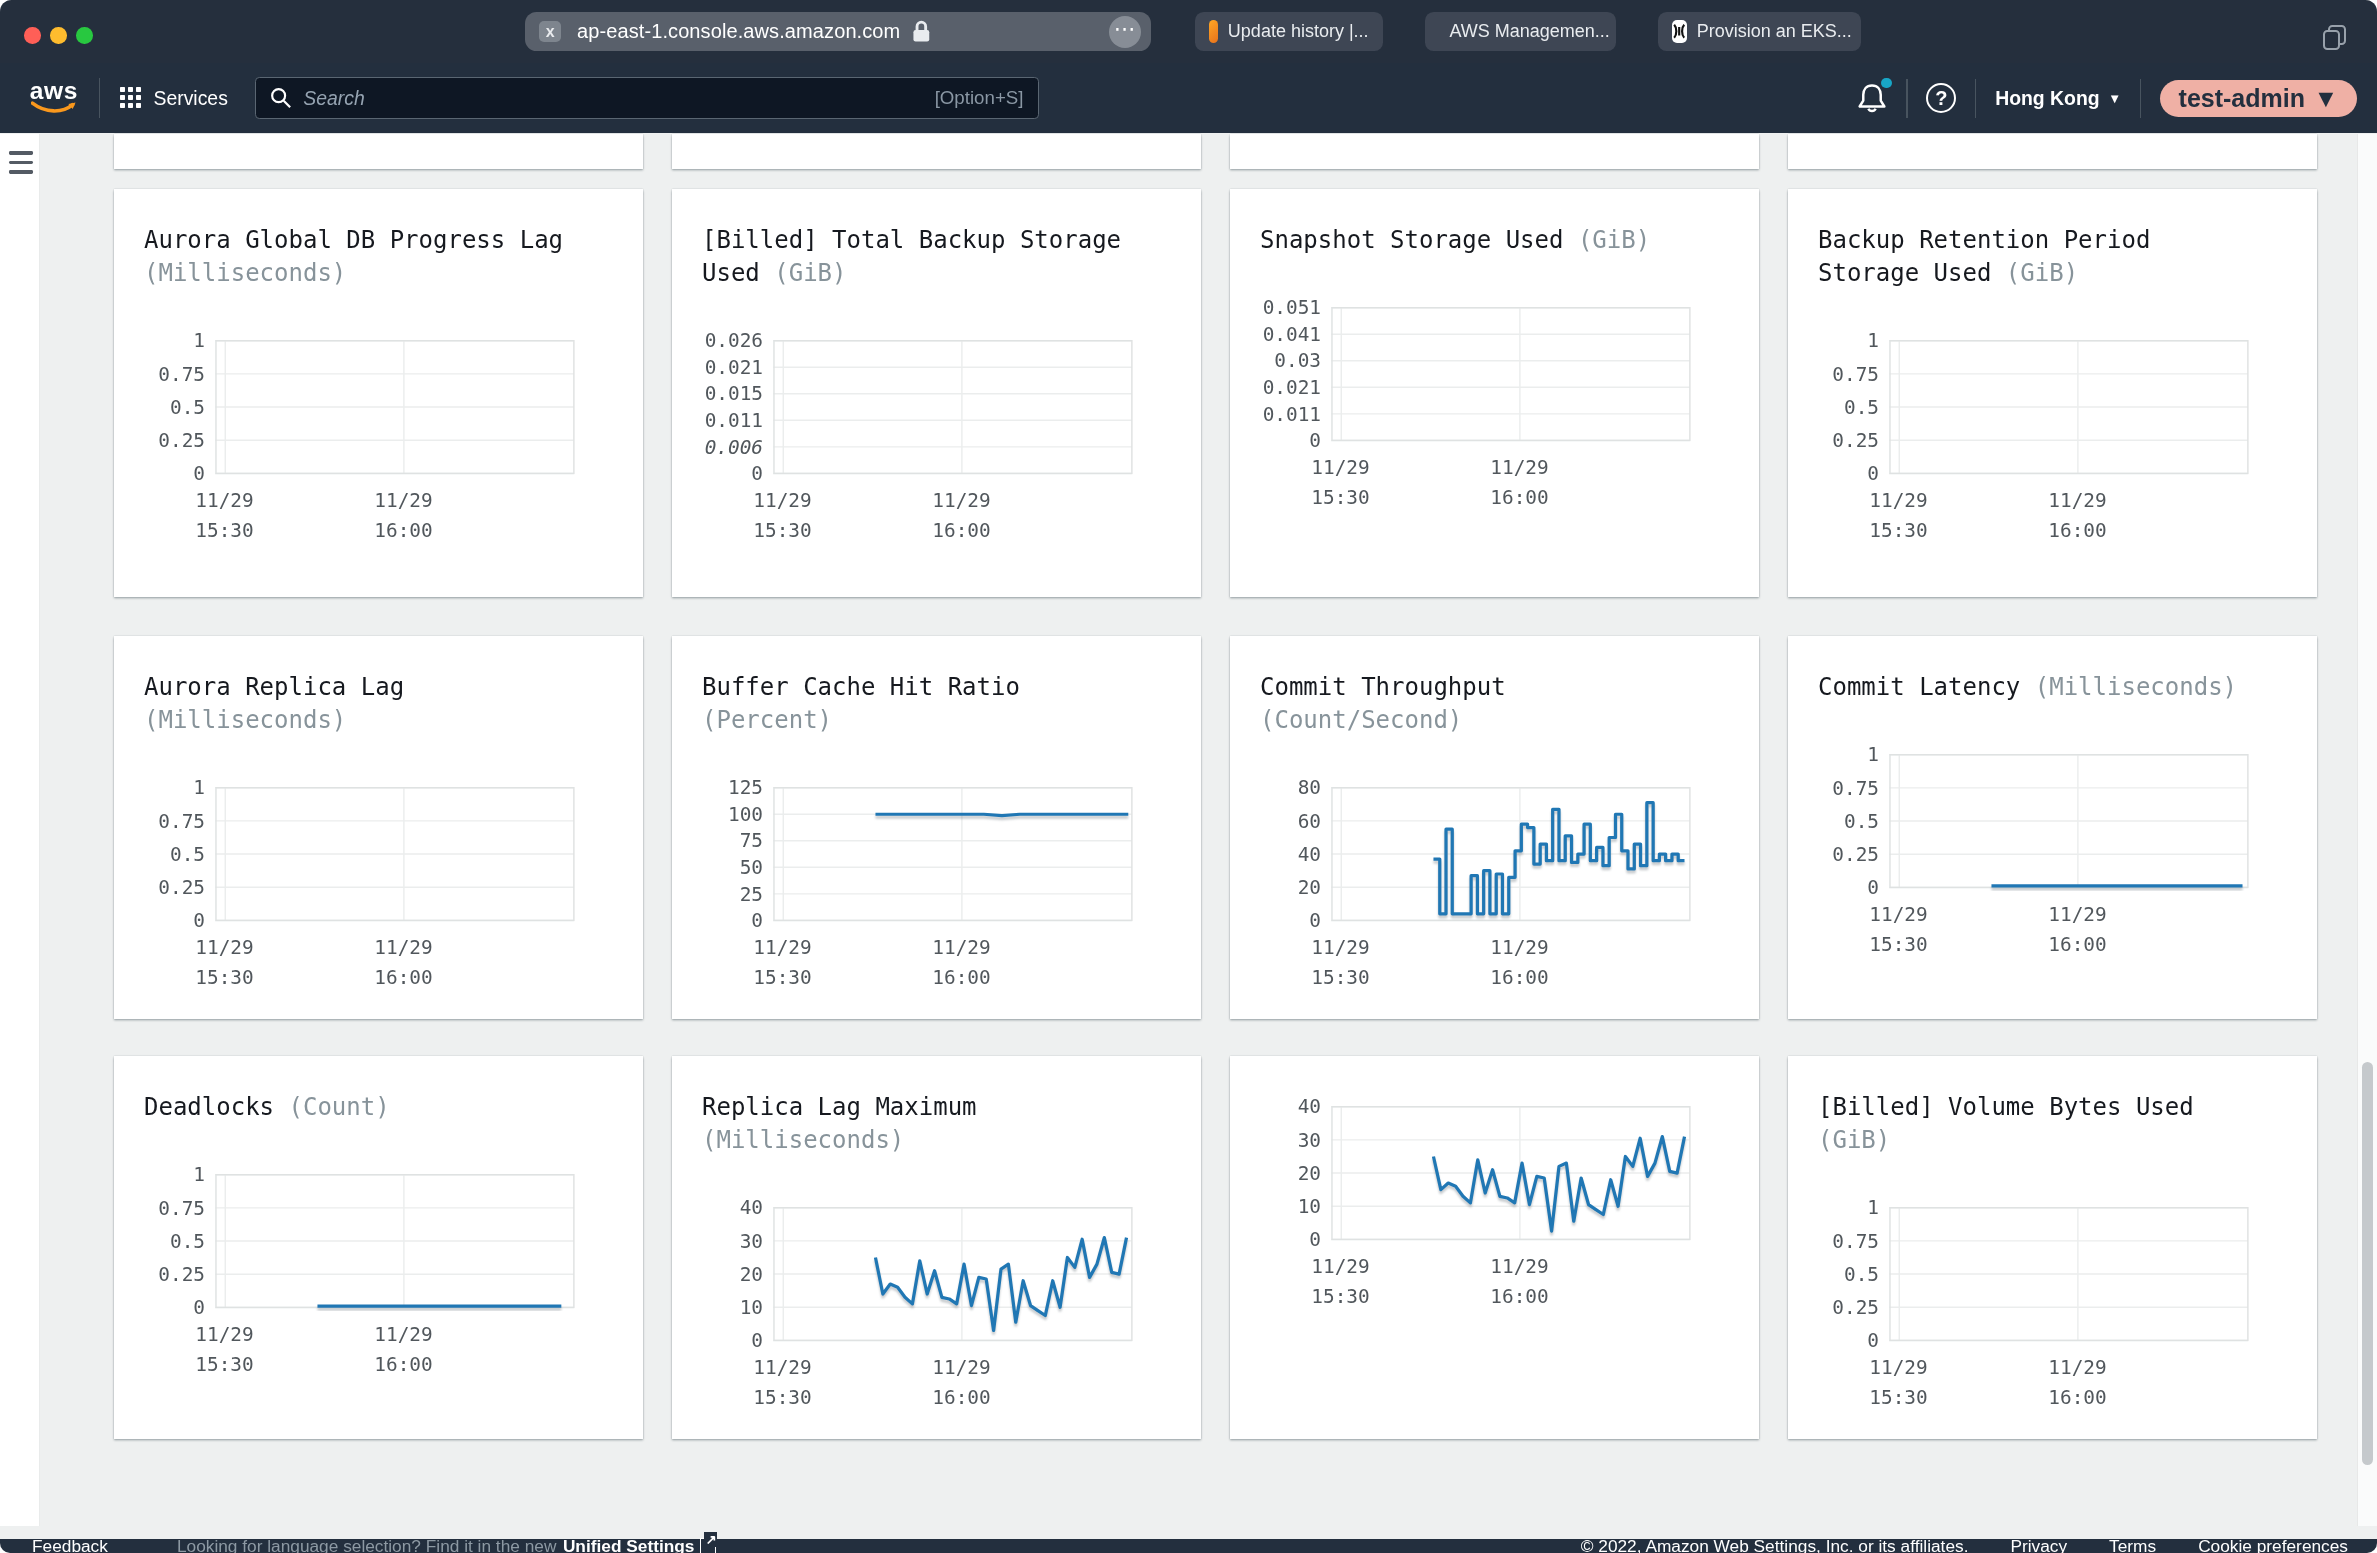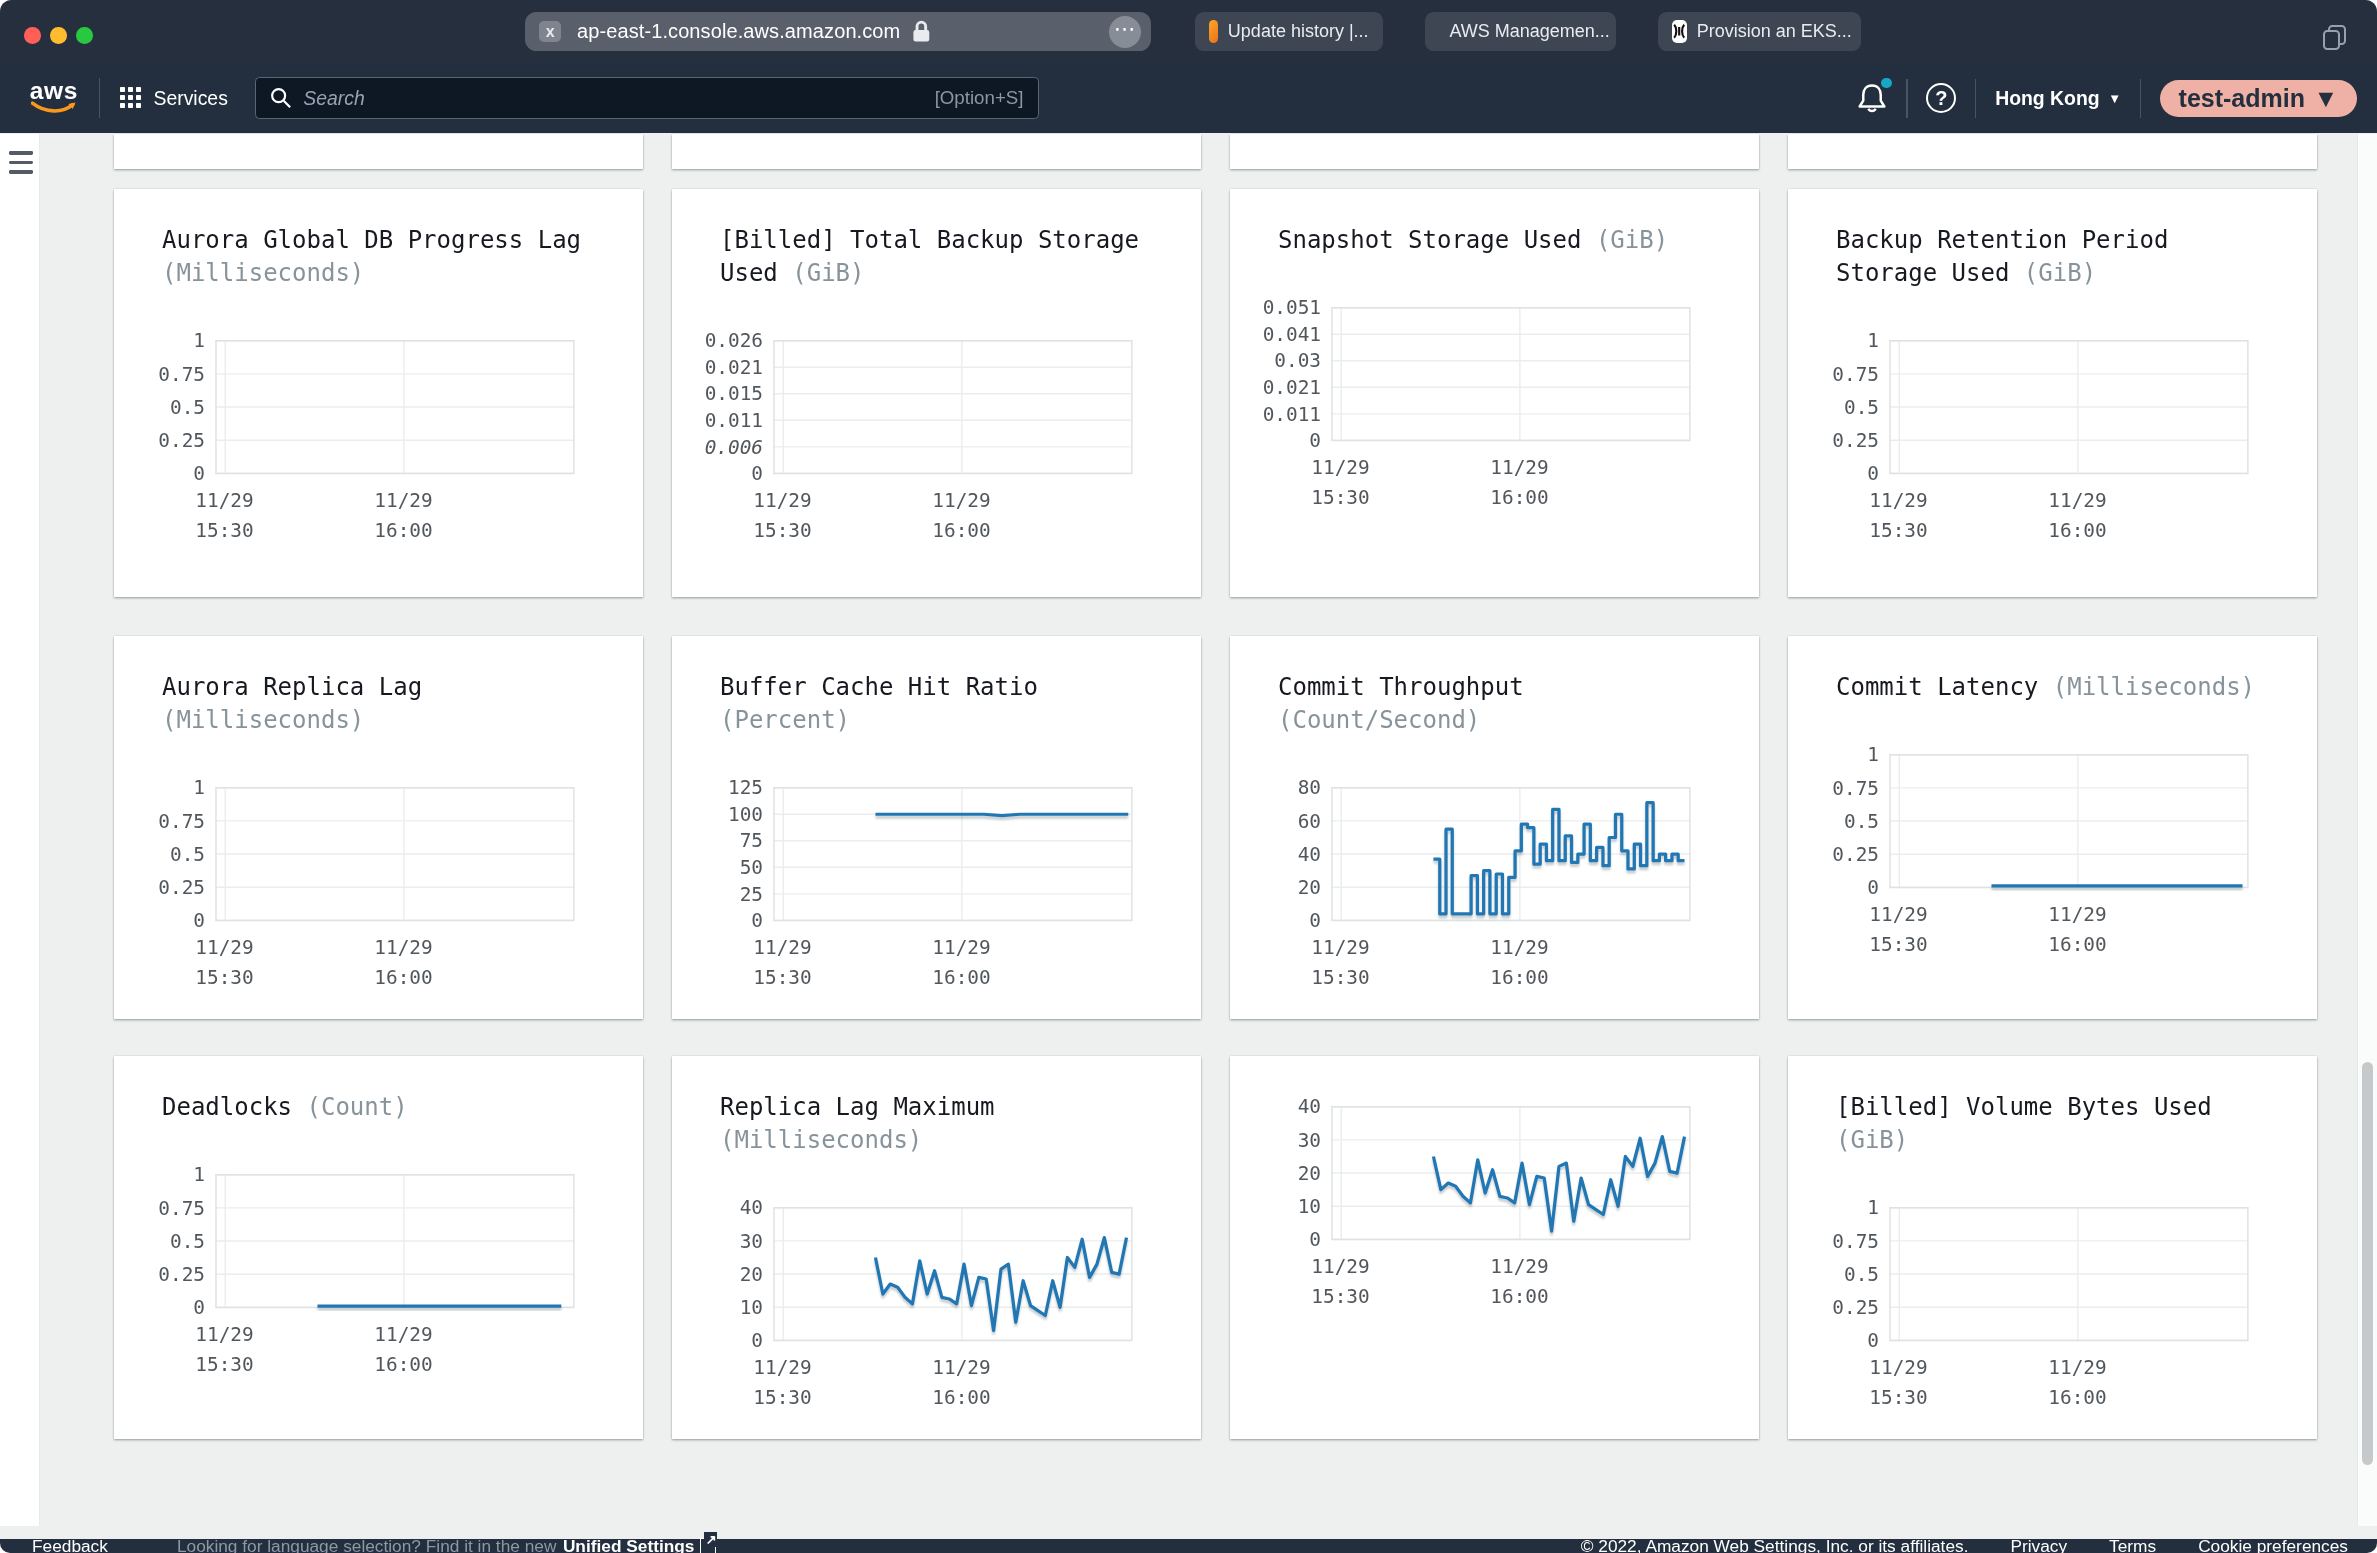--- a/index.html
+++ b/index.html
@@ -64,21 +64,21 @@
   #cards { position:absolute; left:114px; top:134px; width:2203px; }
   .card-row { display:flex; gap:29px; }
   .r-stub { margin-bottom:20px; }
   .r-1 { margin-bottom:39px; }
   .r-2 { margin-bottom:37px; }
   .card { width:529px; background:#ffffff; box-shadow:0 2.2px 2.2px rgba(0,28,36,.30), 0 0 1.4px rgba(0,28,36,.22); position:relative; }
   .stub { height:35px; }
   .r-1 .card { height:408px; }
   .r-2 .card, .r-3 .card { height:383px; }
 
-  .chart-title { margin:35px 30px 0 48px; width:446px; font-family:"DejaVu Sans Mono", monospace; font-size:24px; line-height:33px; color:#16191f; }
+  .chart-title { margin:35px 30px 0 30px; width:446px; font-family:"DejaVu Sans Mono", monospace; font-size:24px; line-height:33px; color:#16191f; }
   .chart-title .unit { color:#87939a; }
   .chart-wrap { position:relative; margin-top:50px; height:133px; width:460px; }
   .plot { position:absolute; left:101px; top:0; }
   .ytick { position:absolute; width:91px; text-align:right; font-family:"DejaVu Sans Mono", monospace; font-size:19.4px; color:#51575c; }
   .xtick { position:absolute; width:115px; text-align:center; font-family:"DejaVu Sans Mono", monospace; font-size:19.4px; color:#51575c; line-height:29.5px; }
   .gridline { stroke:#ebeded; stroke-width:2; }
   .plotborder { fill:none; stroke:#dfe2e2; stroke-width:2; }
   .series { fill:none; stroke:#2077b4; stroke-width:4.5; stroke-linejoin:round; stroke-linecap:butt; filter:drop-shadow(0 4px 1.5px rgba(90,100,110,0.35)); }
 
   

